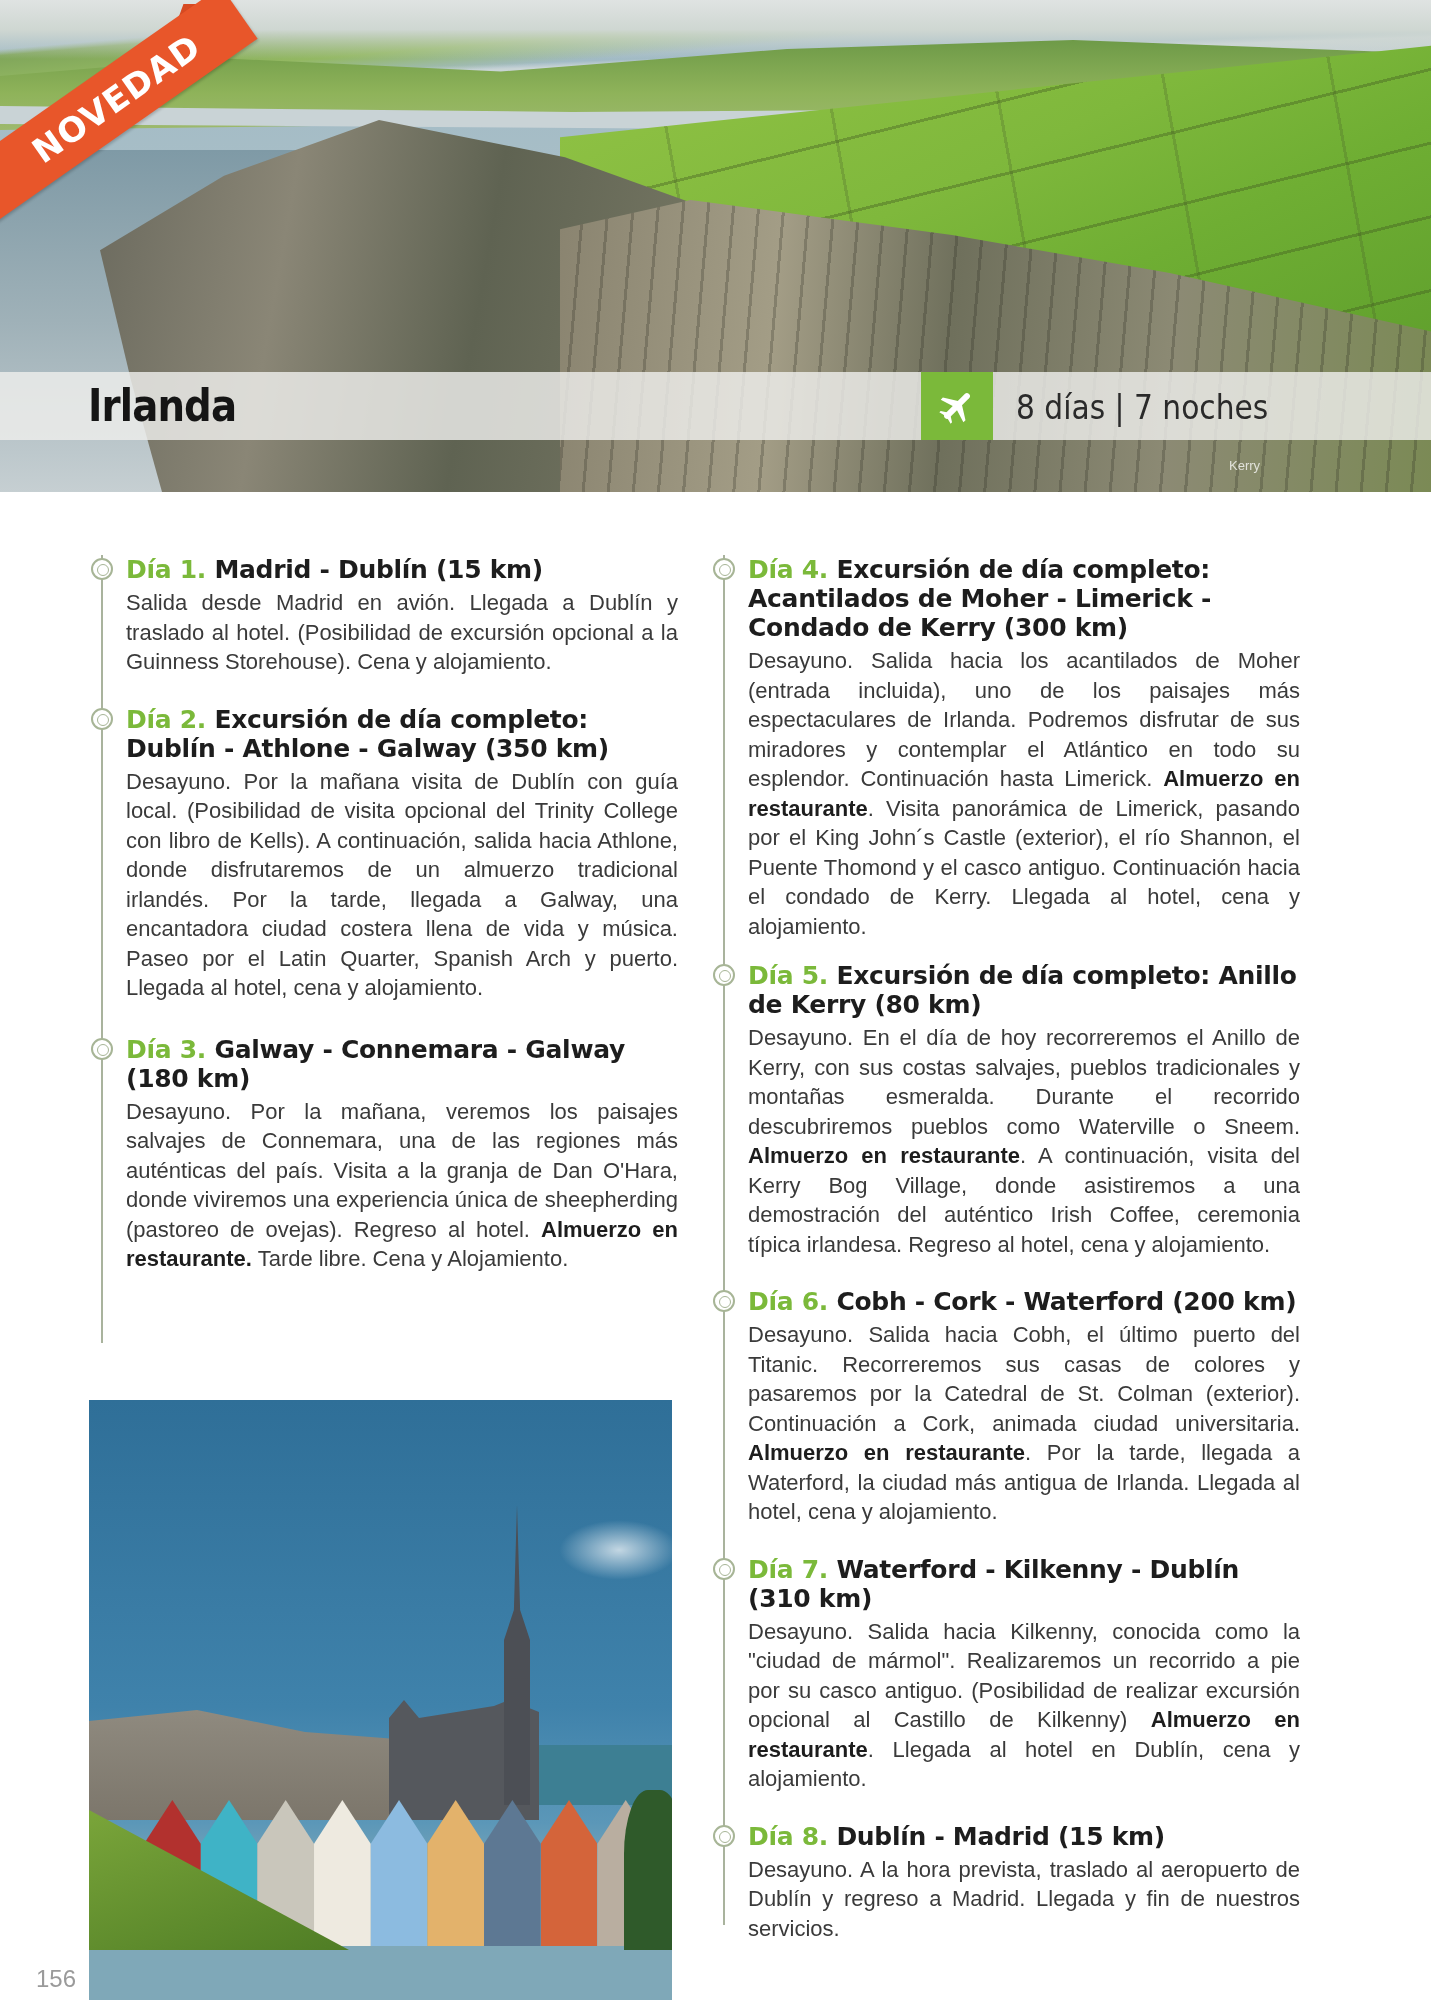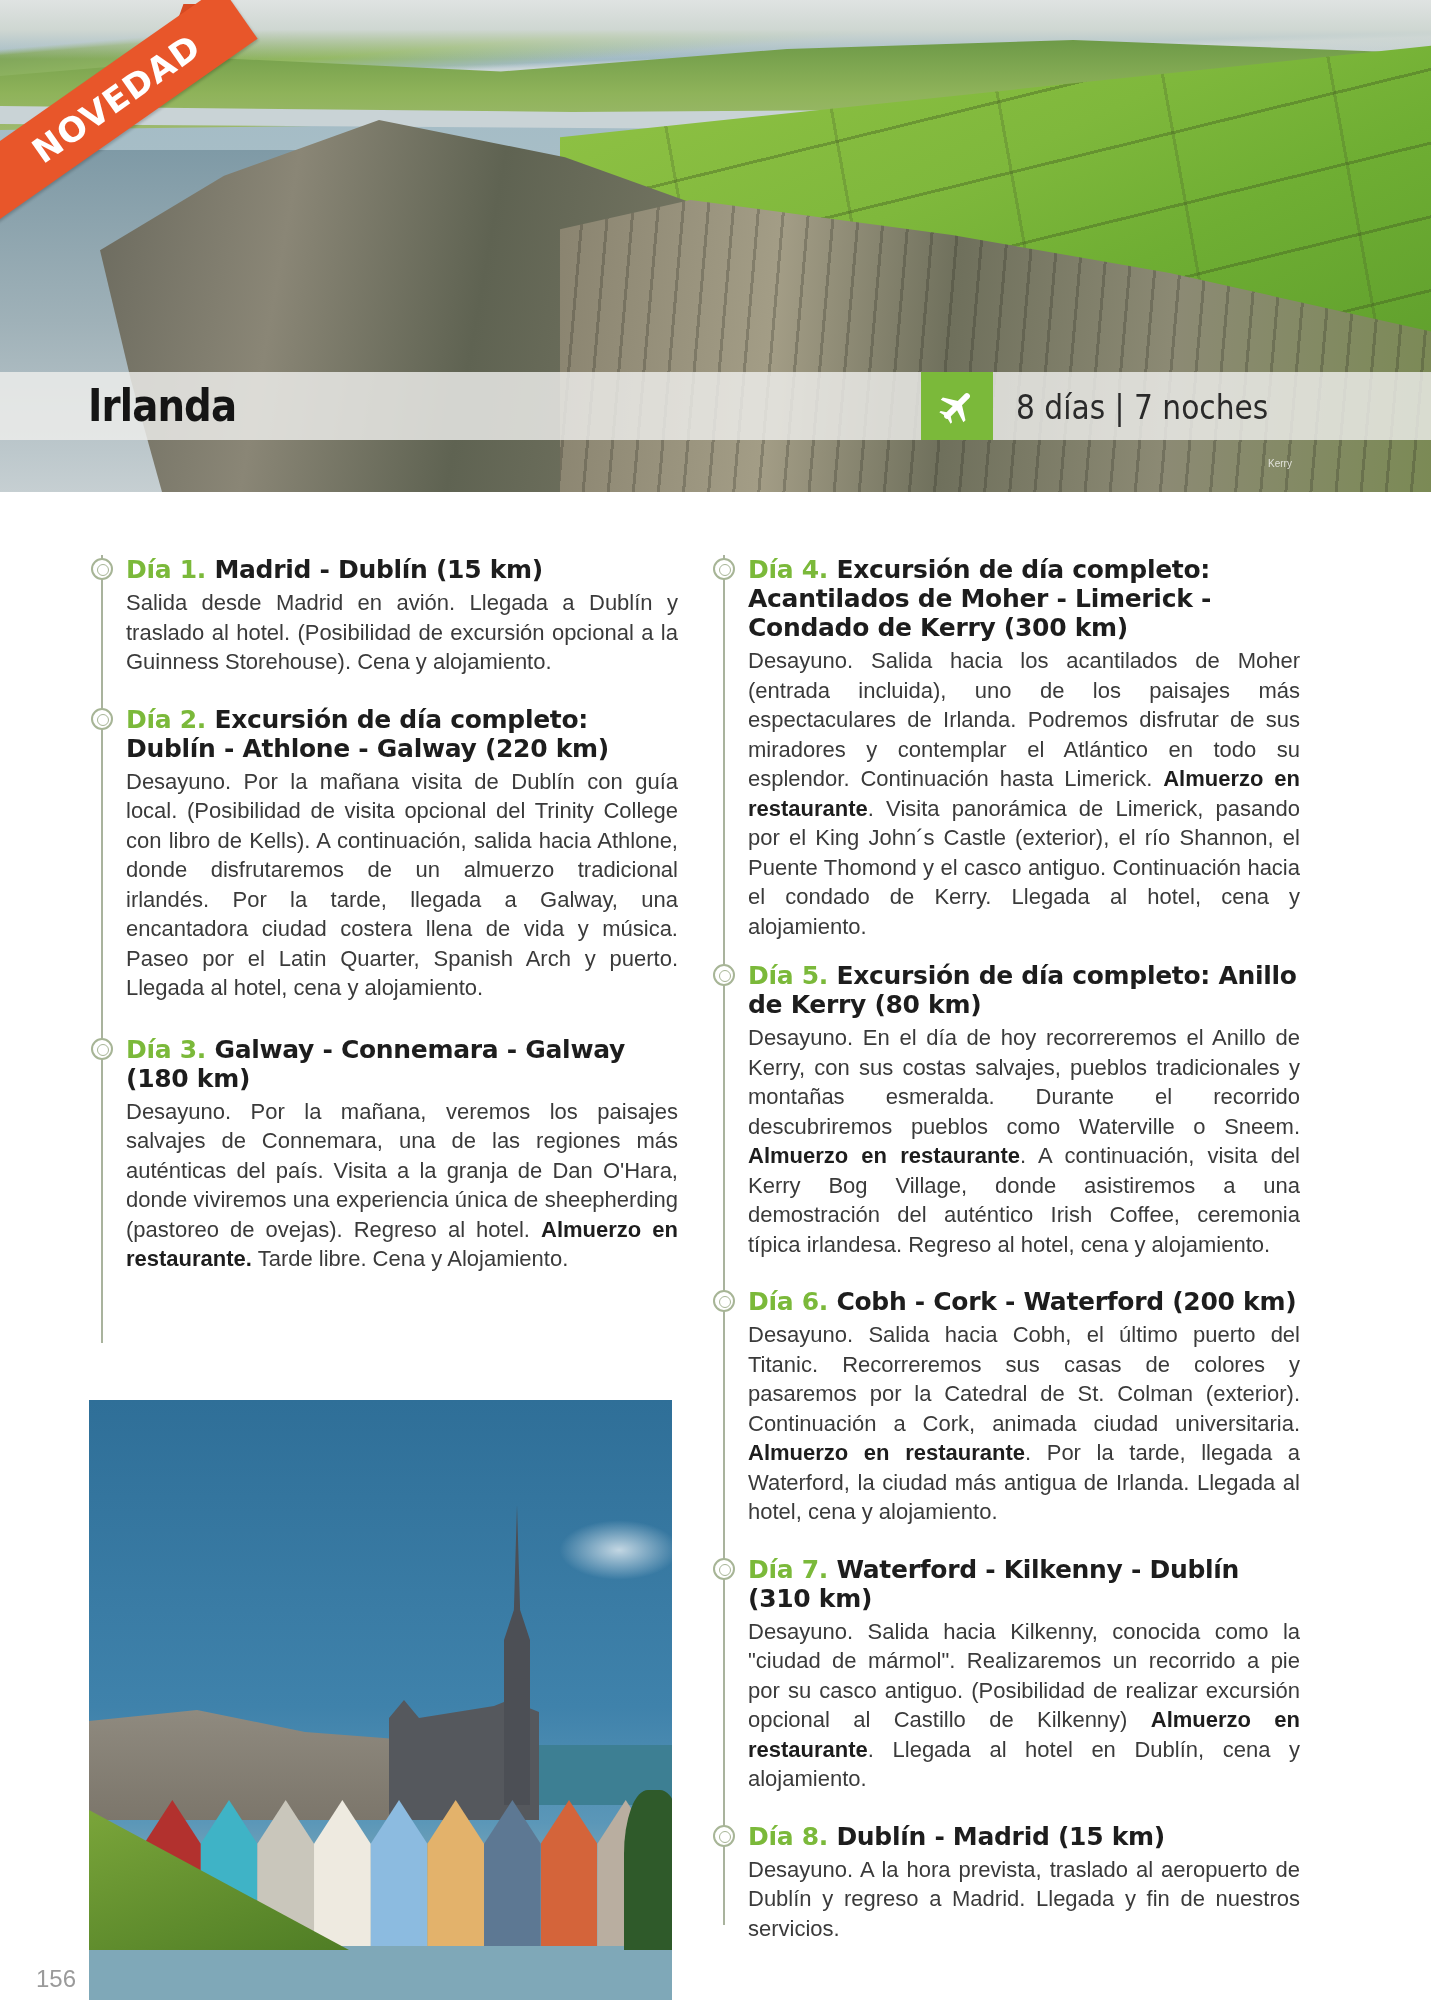--- a/index.html
+++ b/index.html
@@ -82,21 +82,21 @@
   .plane-box {
     position: absolute; left: 921px; top: 372px; width: 72px; height: 68px;
     background: #7bb93a; display: flex; align-items: center; justify-content: center;
   }
   .duration {
     position: absolute; left: 1016px; top: 388px;
     font-family: "DejaVu Sans", sans-serif; font-size: 33px; color: #2a2a2a;
     transform: scaleX(.9); transform-origin: left;
   }
   .photo-credit-hero {
-    position: absolute; left: 1268px; top: 458px; font-size: 10px; color: rgba(255,255,255,.75);
+    position: absolute; left: 1229px; top: 458px; font-size: 13px; color: rgba(255,255,255,.75);
   }
 
   
   .col { position: absolute; }
   .col-left  { left: 88px;  top: 555px; width: 590px; }
   .col-right { left: 710px; top: 555px; width: 590px; }
 
   .timeline-line {
     position: absolute; width: 2px; background: #a9b39d;
   }
@@ -211,21 +211,21 @@
       <span class="day-num">Día 1.</span>
       <span>Madrid - Dublín (15 km)</span>
     </div>
     <p class="day-body">Salida desde Madrid en avión. Llegada a Dublín y traslado al hotel. (Posibilidad de excursión opcional a la Guinness Storehouse). Cena y alojamiento.</p>
   </div>
 
   <div class="day" style="margin-top:28px;">
     <span class="marker"></span>
     <div class="day-head">
       <span class="day-num">Día 2.</span>
-      <span>Excursión de día completo: Dublín - Athlone - Galway (220 km)</span>
+      <span>Excursión de día completo: Dublín - Athlone - Galway (350 km)</span>
     </div>
     <p class="day-body">Desayuno. Por la mañana visita de Dublín con guía local. (Posibilidad de visita opcional del Trinity College con libro de Kells).  A continuación, salida hacia Athlone, donde disfrutaremos de un almuerzo tradicional irlandés. Por la tarde, llegada a Galway, una encantadora ciudad costera llena de vida y música. Paseo por el Latin Quarter, Spanish Arch y puerto. Llegada al hotel, cena y alojamiento.</p>
   </div>
 
   <div class="day" style="margin-top:32px;">
     <span class="marker"></span>
     <div class="day-head">
       <span class="day-num">Día 3.</span>
       <span>Galway - Connemara - Galway (180 km)</span>
     </div>

